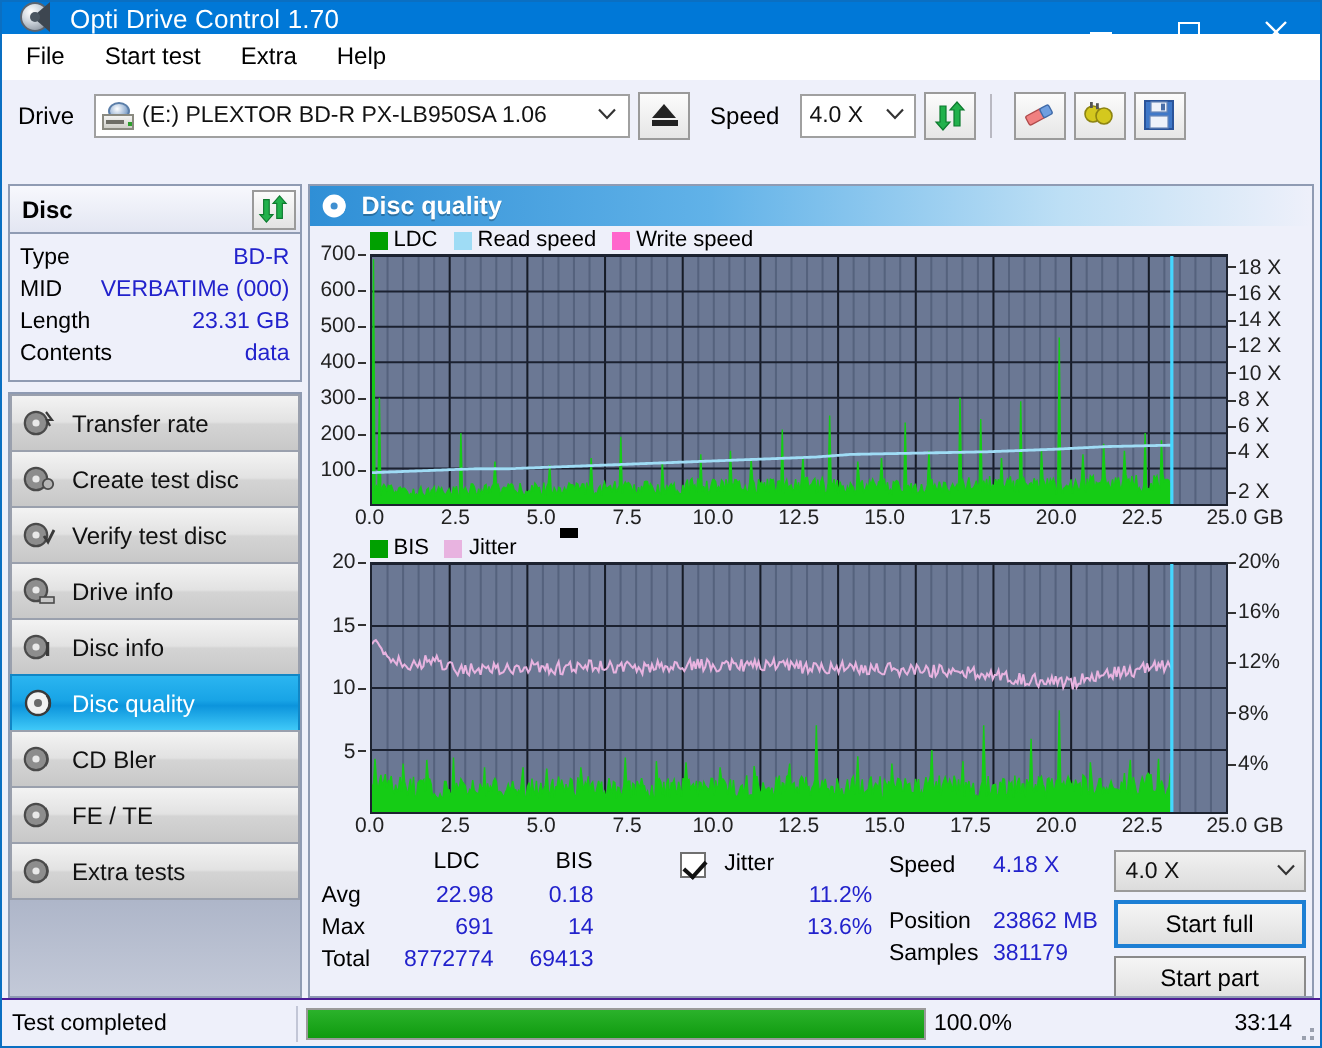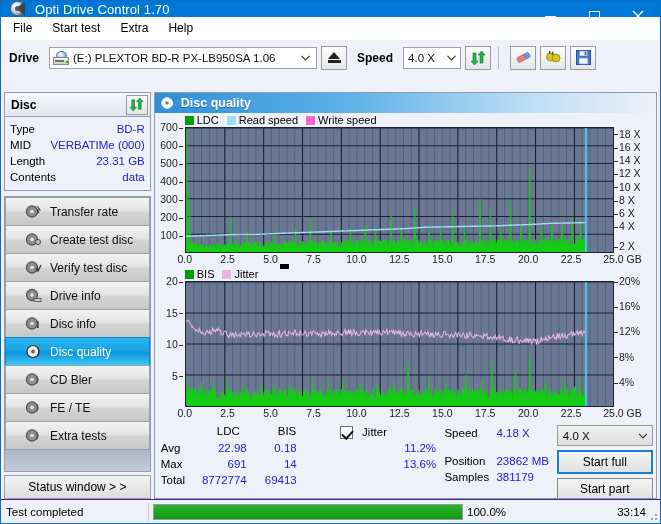--- a/index.html
+++ b/index.html
@@ -84,21 +84,21 @@
 
   
   .toolbar {
     height: 36px;
     background: #eef0fa;
     display: flex; align-items: center;
     padding: 0 8px;
     border-top: 1px solid #ffffff;
   }
   .tb-label {
-    font-size: 12px; font-weight: bold; color: #000;
+    font-size: 12px; font-weight: normal; color: #000;
     margin-right: 10px;
   }
   .drive-combo {
     height: 22px;
     flex: 0 0 auto;
     width: 268px;
     background: #ffffff;
     border: 1px solid #a0a0a0;
     display: flex; align-items: center;
     padding: 0 2px 0 3px;
@@ -233,21 +233,21 @@
     margin-top: 5px;
     border: 1px solid #8f9bb3;
     background: #c6cbda;
     flex: 1 1 auto;
     display: flex; flex-direction: column;
     padding: 0;
   }
   .nav-btn {
     height: 28px;
     display: flex; align-items: center;
-    padding-left: 19px;
+    padding-left: 5px;
     font-size: 12px; color: #111;
     background: linear-gradient(#f3f3f3 0%, #e2e2e2 48%, #d4d4d4 52%, #c8c8c8 100%);
     border: 1px solid #9aa0ad;
     border-bottom: none;
     cursor: default;
   }
   .nav-btn:first-child { }
   .nav-btn.selected {
     background: linear-gradient(#2bb5f0 0%, #18a4e6 45%, #0c94dc 55%, #3fc9f8 100%);
     color: #ffffff;
@@ -667,21 +667,20 @@
                 <circle cx="7" cy="7.5" r="5.6" fill="#8d8d8d" stroke="#4a4a4a" stroke-width="1.1"></circle>
                 <circle cx="7" cy="7.5" r="1.8" fill="#e9e9e9"></circle>
                 <path d="M11.6 4 A5.6 5.6 0 0 1 11.6 11" stroke="#4a4a4a" stroke-width="1.2" fill="none"></path>
               </svg>
           </span>
           <span>Extra tests</span>
         </div>
         <div class="nav-filler"></div>
       </div>
 
-      <div class="status-win-btn">Status window &gt; &gt;</div>
     </div>
 
     <div class="main">
       <div class="main-head">
         <svg width="15" height="14" viewBox="0 0 17 15">
           <circle cx="8" cy="7.5" r="6" fill="#ffffff" stroke="#ffffff" stroke-width="1"></circle>
           <circle cx="8" cy="7.5" r="2" fill="#3f8fd0"></circle>
           <path d="M12.4 3.6 A6 6 0 0 1 12.4 11.4" stroke="#ffffff" stroke-width="1.4" fill="none"></path>
         </svg>
         <div class="main-head-title">Disc quality</div>

